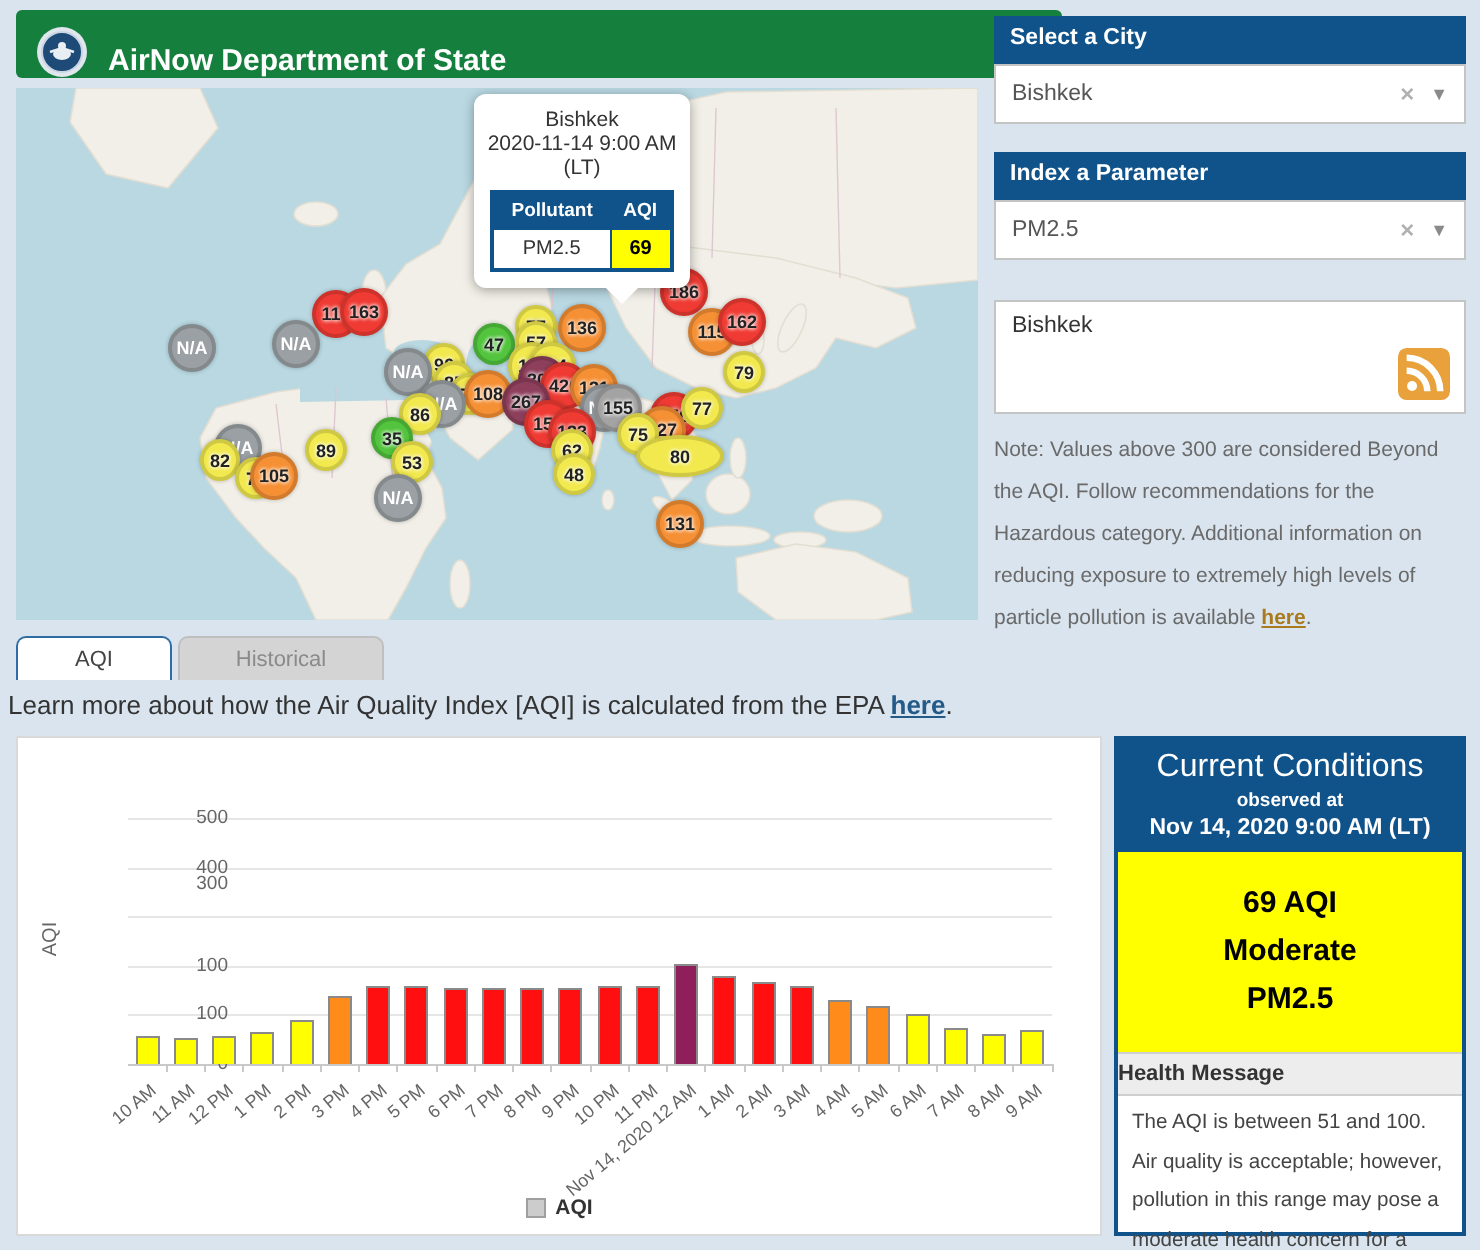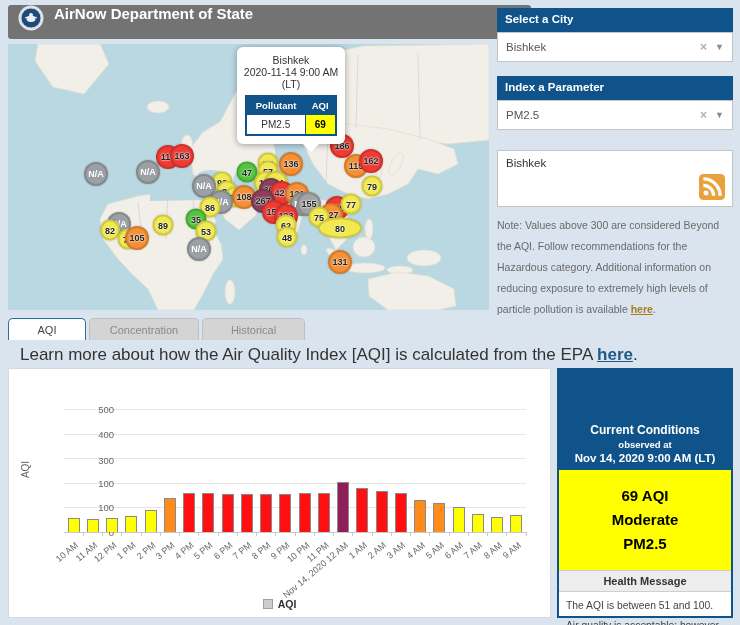--- a/index.html
+++ b/index.html
@@ -1,21 +1,21 @@
 <!DOCTYPE html>
 <html><head>
 <meta charset="utf-8">
 <style>
   * { margin:0; padding:0; box-sizing:border-box; }
   html,body { width:740px; height:625px; }
   body { font-family:"Liberation Sans", sans-serif; background:#d9e4ee; position:relative; overflow:hidden; }
   .abs { position:absolute; }
 
   
-  .app-header { left:8px; top:5px; width:523px; height:34px; background:#737373; border-radius:3px; display:flex; align-items:flex-start; padding:0 10px; gap:10px; }
+  .app-header { left:8px; top:5px; width:523px; height:34px; background:#15803d; border-radius:3px; display:flex; align-items:flex-end; padding:0 10px; gap:10px; }
   .app-title { color:#fff; font-weight:bold; font-size:15px; }
 
   
   .map { left:8px; top:44px; width:481px; height:266px; background:#b9d8e2; overflow:hidden; }
   .map svg.basemap { position:absolute; left:0; top:0; }
   .marker { position:absolute; border-radius:50%; display:flex; align-items:center; justify-content:center;
             font-size:9px; font-weight:bold; color:#222; text-shadow:0 0 2px #fff,0 0 2px #fff;
             box-shadow:inset 0 0 0 2px rgba(0,0,0,0.14), 0 0 2px rgba(0,0,0,0.25); transform:translate(-50%,-50%); cursor:pointer; }
   .marker.na { color:#fff; text-shadow:none; }
 
@@ -40,21 +40,21 @@
   .rss { position:absolute; right:7px; bottom:6px; width:26px; height:26px; cursor:pointer; }
   .note { font-size:10.5px; color:#6a6a6a; line-height:21px; }
   .note a { color:#a97b1d; font-weight:bold; }
 
   
   .tabs { left:8px; top:318px; display:flex; gap:3px; height:22px; align-items:flex-end; }
   .tab { height:22px; display:flex; align-items:center; justify-content:center; font-size:11px; cursor:pointer;
          border-radius:5px 5px 0 0; border:1px solid #bfbfbf; border-bottom:none; background:#d4d4d4; color:#8a8a8a; }
   .tab.active { background:#fff; border:1px solid #2e6da4; border-bottom:none; color:#444; }
   .tab.t0 { width:78px; } .tab.t1 { width:110px; } .tab.t2 { width:103px; }
-  .learn { left:20px; top:345px; font-size:17px; color:#333; }
+  .learn { left:4px; top:345px; font-size:13px; color:#333; }
   .learn a { color:#235a87; font-weight:bold; }
 
   
   .chart-panel { left:8px; top:368px; width:543px; height:250px; background:#fff; border:1px solid #d9d9d9; }
   .chart-title { position:absolute; top:9px; left:0; width:100%; text-align:center; color:#33506b; font-size:13px; font-weight:bold; }
   .ylab { position:absolute; left:8px; top:95px; transform:rotate(-90deg); font-size:10px; color:#666; }
   .plot { position:absolute; left:55px; top:40px; width:462px; height:123px; }
   .gridline { position:absolute; left:0; width:100%; height:1px; background:#e6e6e6; }
   .gridline.zero { background:#c9c9c9; }
   .ytick { position:absolute; right:412px; width:40px; text-align:right; font-size:9.5px; color:#666; transform:translateY(-50%); }
@@ -63,26 +63,26 @@
   .bar { position:absolute; bottom:0; left:50%; transform:translateX(-50%); width:12px; border:1px solid #8a8a8a; border-bottom:none; cursor:pointer; }
   .xlab { position:absolute; white-space:nowrap; font-size:9px; color:#666; transform:rotate(-40deg); transform-origin:100% 0; }
   .xtick { position:absolute; width:1px; height:4px; background:#c9c9c9; }
   .legend { position:absolute; bottom:7px; left:0; width:100%; display:flex; justify-content:center; align-items:center; gap:5px; cursor:pointer; }
   .legend .sq { width:10px; height:10px; background:#cccccc; border:1px solid #9f9f9f; }
   .legend .txt { font-size:10.5px; font-weight:bold; color:#333; }
 
   
   .cc { left:557px; top:368px; width:176px; height:250px; background:#fff; border:2px solid #10538a; display:flex; flex-direction:column; }
   .cc-head { background:#10538a; color:#fff; text-align:center; padding:5px 4px 6px; }
-  .cc-head .l1 { font-size:12px; font-weight:bold;margin-top:48px; }
+  .cc-head .l1 { font-size:16px; font-weight:normal; }
   .cc-head .l2 { font-size:9.5px; font-weight:bold; margin-top:2px; }
   .cc-head .l3 { font-size:11.5px; font-weight:bold; margin-top:2px; }
   .cc-yellow { background:#ffff00; text-align:center; padding:14px 4px; }
   .cc-yellow div { font-size:15px; font-weight:bold; color:#000; line-height:24px; }
-  .cc-hm-head { background:#ededed; border-top:1px solid #cfcfcf; border-bottom:1px solid #cfcfcf; text-align:center; font-size:11px; font-weight:bold; color:#333; padding:4px 0; }
+  .cc-hm-head { background:#ededed; border-top:1px solid #cfcfcf; border-bottom:1px solid #cfcfcf; font-size:11px; font-weight:bold; color:#333; padding:4px 0; }
   .cc-hm-body { padding:4px 7px; font-size:10.3px; color:#444; line-height:19.5px; }
 </style>
 </head>
 <body>
 
 <div class="abs app-header">
   <span style="display:inline-flex;">
     <svg width="26" height="26" viewBox="0 0 26 26">
       <circle cx="13" cy="13" r="12.5" fill="#dfe6ee"></circle>
       <circle cx="13" cy="13" r="10" fill="#1d4a77"></circle>
@@ -232,38 +232,37 @@
     </span>
   </div>
 
   <div class="note" style="margin-top:8px;">
     <span>Note: Values above 300 are considered Beyond the AQI. Follow recommendations for the Hazardous category. Additional information on reducing exposure to extremely high levels of particle pollution is available </span><a href="#">here</a><span>.</span>
   </div>
 </div>
 
 <div class="abs tabs">
   <div class="tab t0 active">AQI</div>
-  <div class="tab t1">Concentration</div>
   <div class="tab t2">Historical</div>
 </div>
 <div class="abs learn">
   <span>Learn more about how the Air Quality Index [AQI] is calculated from the EPA </span><a href="#">here</a><span>.</span>
 </div>
 
 <div class="abs chart-panel">
   <div class="ylab">AQI</div>
   <div class="plot" id="plot">
       <div class="gridline zero" style="top: 123px;"></div>
       <div class="ytick" style="top: 123px;">0</div>
       <div class="gridline" style="top: 98.4px;"></div>
       <div class="ytick" style="top: 98.4px;">100</div>
       <div class="gridline" style="top: 73.8px;"></div>
       <div class="ytick" style="top: 73.8px;">100</div>
       <div class="gridline" style="top: 49.2px;"></div>
-      <div class="ytick" style="top: 51px;">300</div>
+      <div class="ytick" style="top: 33px;">300</div>
       <div class="gridline" style="top: 24.6px;"></div>
       <div class="ytick" style="top: 24.6px;">400</div>
       <div class="gridline" style="top: 0px;"></div>
       <div class="ytick" style="top: 0px;">500</div>
       <div class="bars">
         <div class="slot">
           <div class="bar" style="height: 13.53px; background: rgb(255, 255, 0);"></div>
           <div class="xlab" style="top: 131px; right: 50%;">10 AM</div>
           <div class="xtick" style="top: 123px; left: 18.75px;"></div>
         </div>

